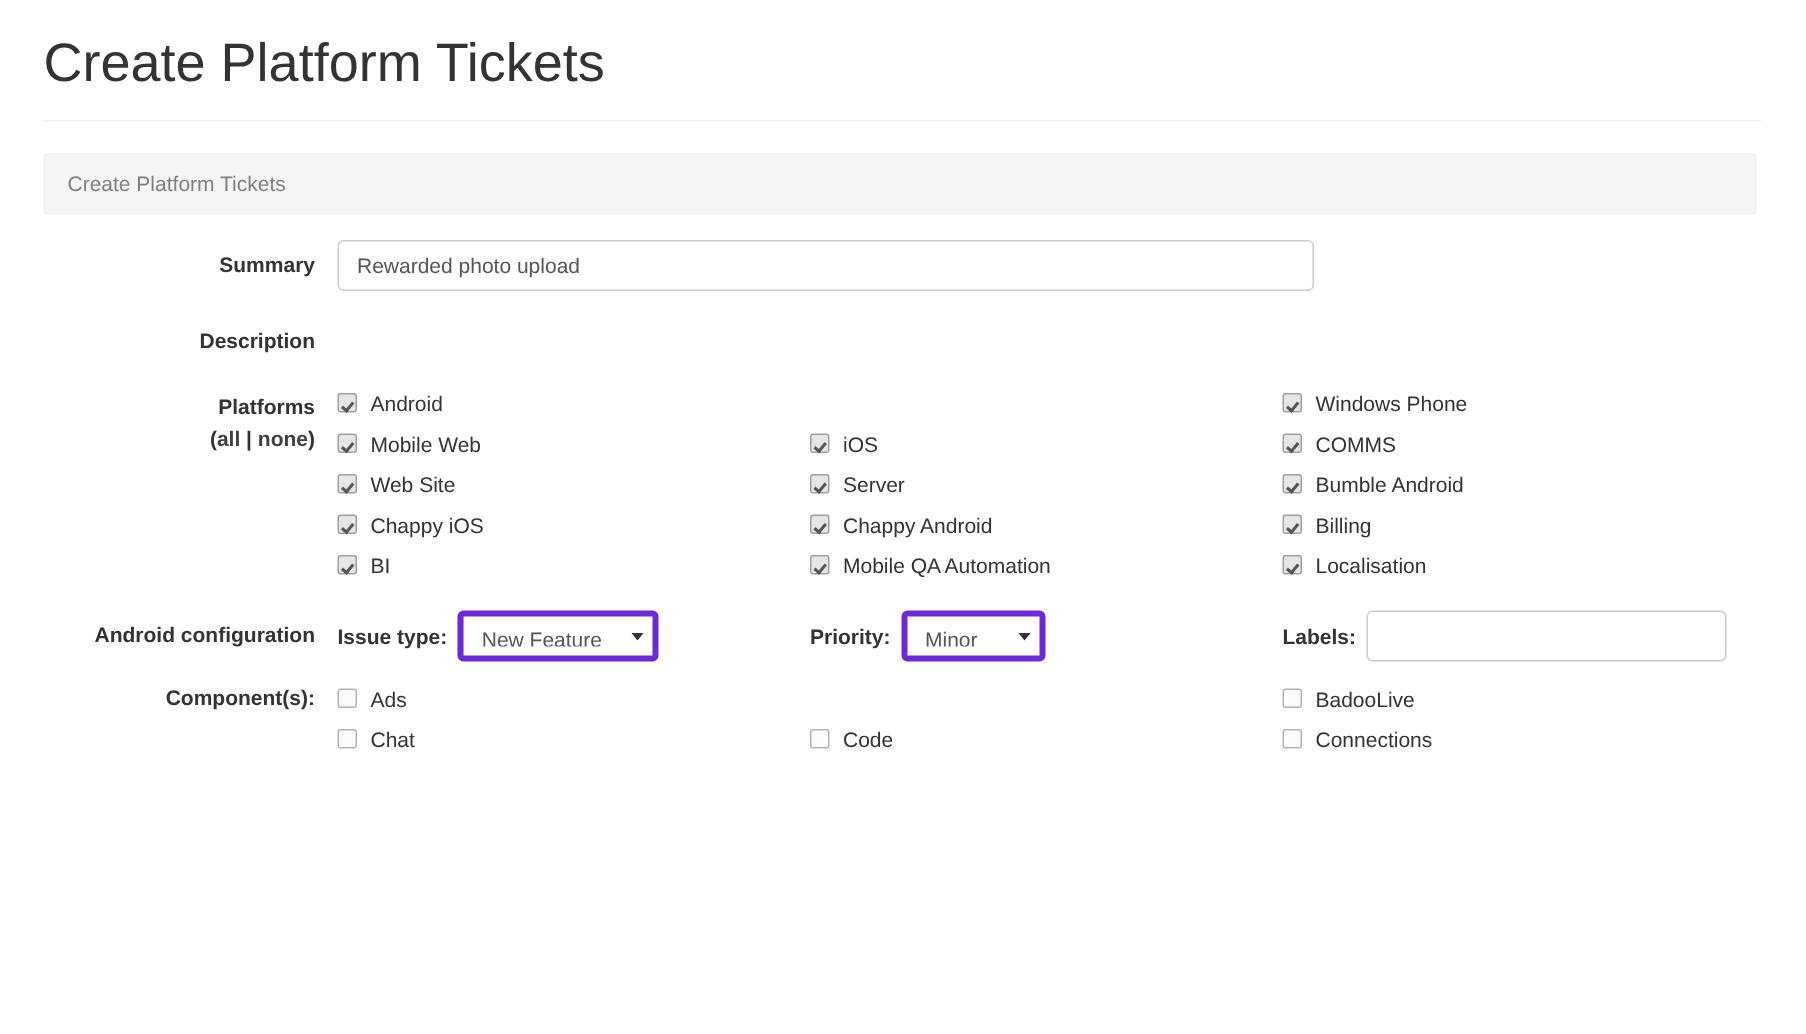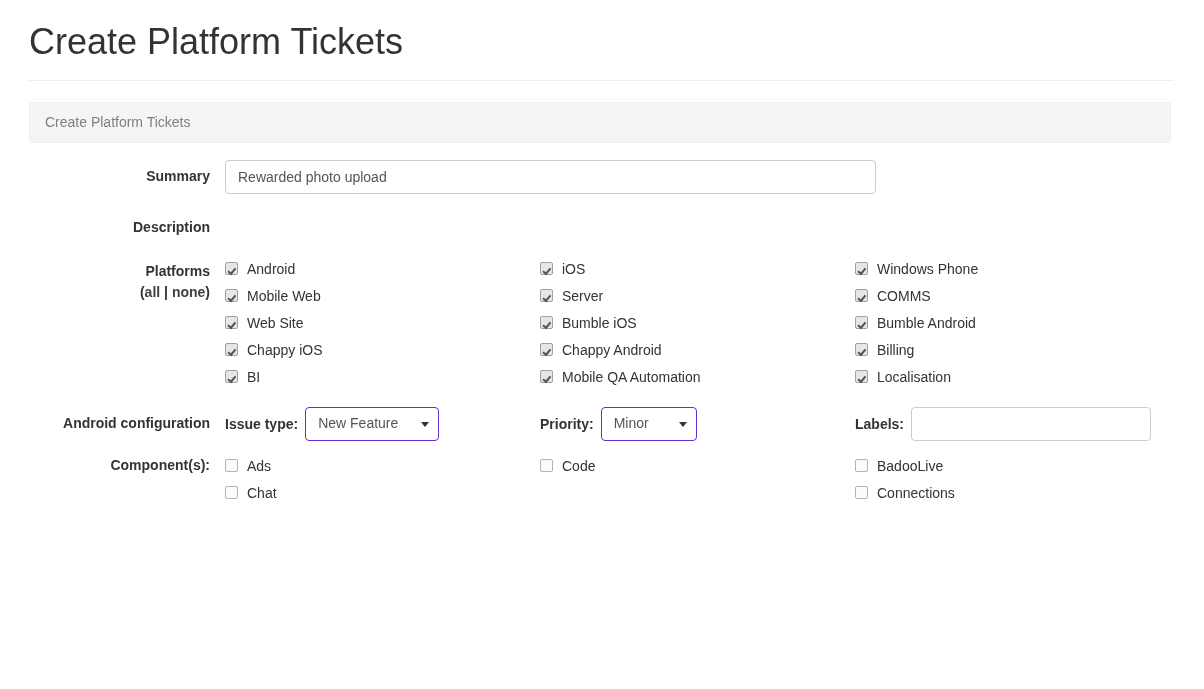--- a/index.html
+++ b/index.html
@@ -107,20 +107,21 @@
     border-radius: 4px;
     outline: none;
     resize: both;
     line-height: 1.42;
   }
 
   
   .checkbox-grid {
     display: flex;
     width: 945px;
+    align-items: flex-end;
   }
   .cb-col { width: 315px; flex: 0 0 315px; }
   .cb-item {
     display: flex;
     align-items: center;
     height: 27px;
     font-size: 14px;
     color: #333333;
   }
   .cb-item .cb-label {
@@ -175,21 +176,21 @@
   .sel select {
     -webkit-appearance: none;
     -moz-appearance: none;
     appearance: none;
     height: 34px;
     padding: 6px 28px 6px 12px;
     font-size: 14px;
     font-family: "Liberation Sans", sans-serif;
     color: #555555;
     background: #ffffff;
-    border: 1px solid #6d28d9;
+    border: 4px solid #6d28d9;
     border-radius: 4px;
     outline: none;
     line-height: 1.42;
   }
   .sel select.w-issue { width: 134px; }
   .sel select.w-prio  { width: 96px; }
   .sel .caret {
     position: absolute;
     right: 10px;
     top: 50%;
@@ -279,24 +280,20 @@
               <div class="cb-item">
                 <span class="cbx checked"></span>
                 <span class="cb-label">iOS</span>
               </div>
               <div class="cb-item">
                 <span class="cbx checked"></span>
                 <span class="cb-label">Server</span>
               </div>
               <div class="cb-item">
                 <span class="cbx checked"></span>
-                <span class="cb-label">Bumble iOS</span>
-              </div>
-              <div class="cb-item">
-                <span class="cbx checked"></span>
                 <span class="cb-label">Chappy Android</span>
               </div>
               <div class="cb-item">
                 <span class="cbx checked"></span>
                 <span class="cb-label">Mobile QA Automation</span>
               </div>
             </div>
 
             <div class="cb-col">
               <div class="cb-item">

